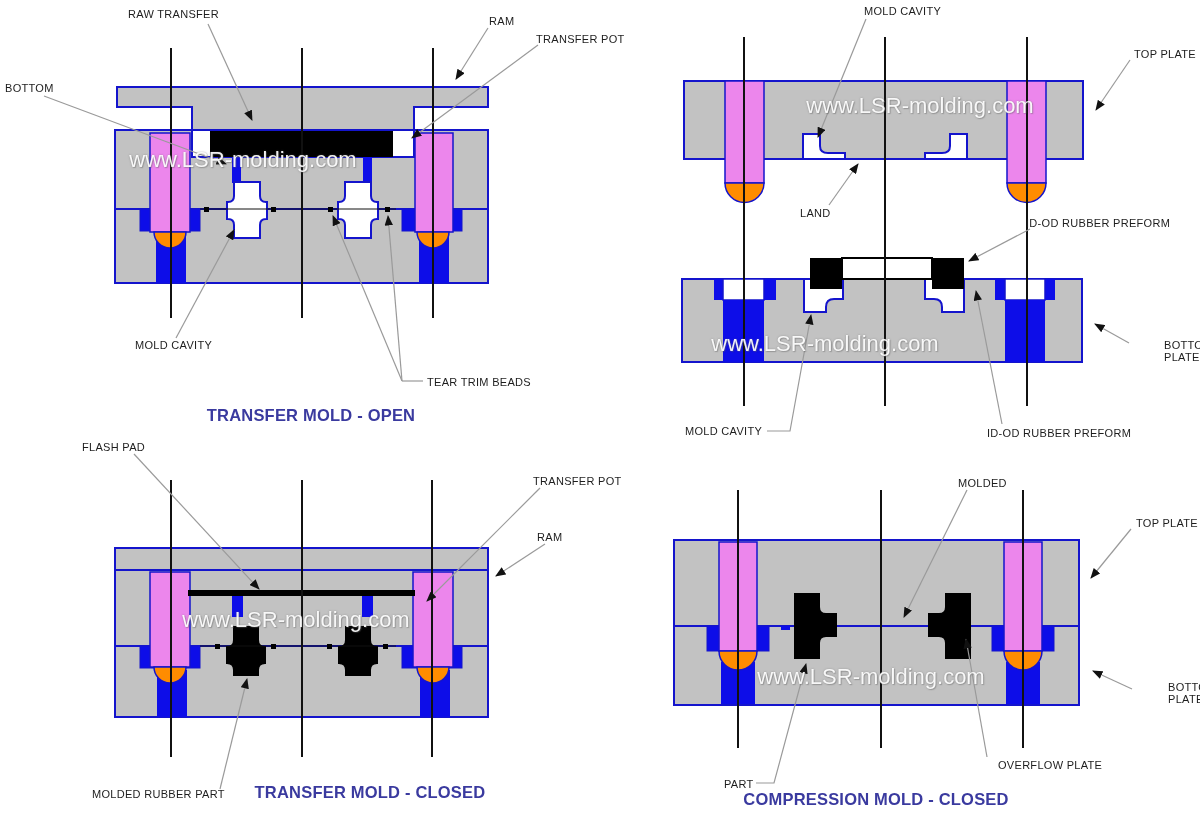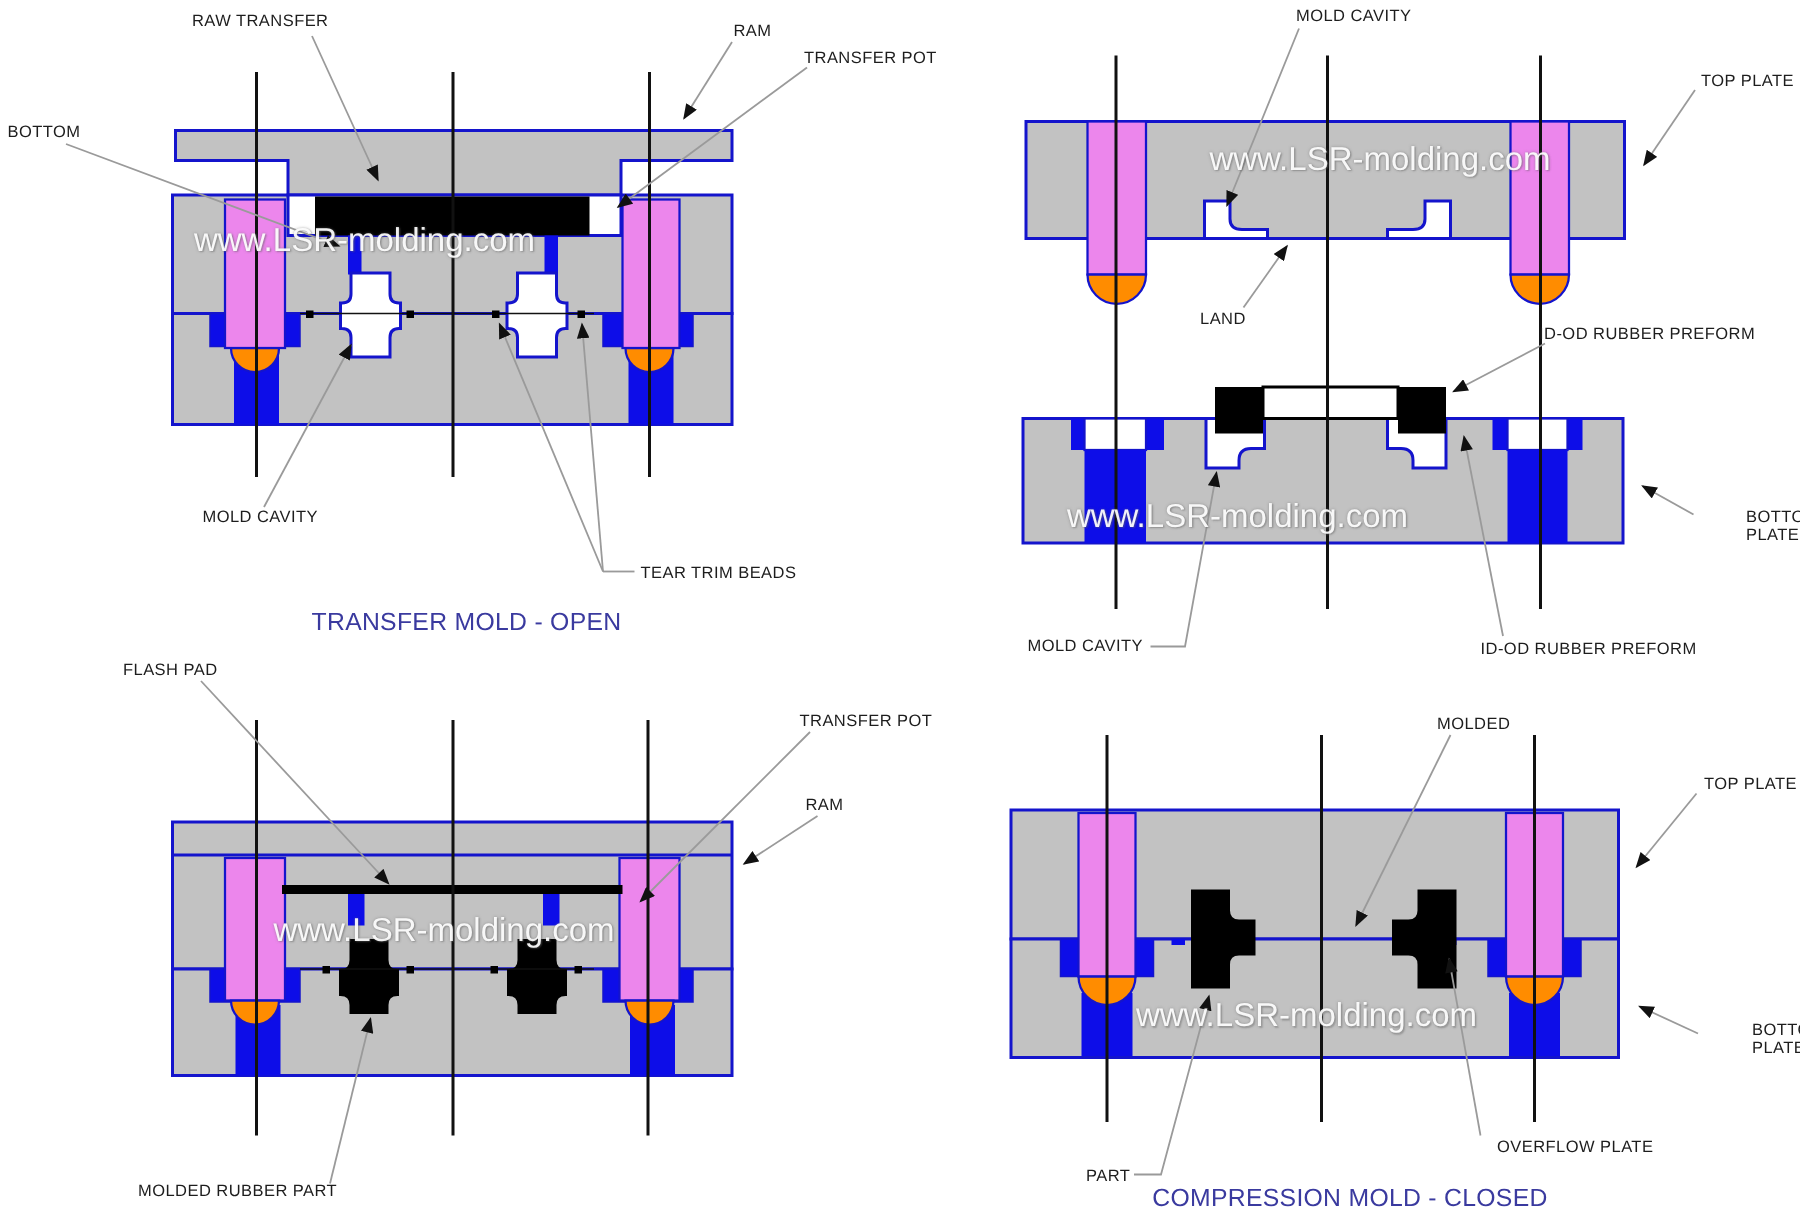--- a/index.html
+++ b/index.html
@@ -16,21 +16,21 @@
   .blk{fill:#000;}
   .conn{fill:#fff;stroke:#000;stroke-width:2;}
   .axis{stroke:#111;stroke-width:2;}
   .pline{stroke:#111;stroke-width:1;}
   .edge{stroke:var(--outline-blue);stroke-width:2;fill:none;}
   .lead{stroke:#9a9a9a;stroke-width:1.2;fill:none;marker-end:url(#arw);}
   .lead2{stroke:#9a9a9a;stroke-width:1.2;fill:none;}
   .lbl{position:absolute;font-size:11px;letter-spacing:.3px;color:var(--label-color);
        white-space:nowrap;line-height:12px;}
   .lbl.wrap{white-space:normal;width:58px;margin-left:32px;}
-  .ttl{position:absolute;font-size:16.5px;font-weight:normal;letter-spacing:.2px;
+  .ttl{position:absolute;font-size:16.5px;font-weight:bold;letter-spacing:.2px;
        color:var(--title-color);white-space:nowrap;transform:translateX(-50%);text-align:right;}
   .wm{position:absolute;font-family:Liberation Sans, sans-serif;font-size:22px;color:rgba(255,255,255,.93);
       text-shadow:0 0 2px rgba(110,110,110,.55), 1px 1px 1px rgba(90,90,90,.35);
       white-space:nowrap;transform:translate(-50%,-50%);}
 </style>
 </head>
 <body>
 
 <div id="stage">
 
@@ -173,35 +173,36 @@
 <div class="lbl" style="left:536px;top:33px">TRANSFER POT</div>
 <div class="lbl" style="left:5px;top:82px">BOTTOM</div>
 <div class="lbl" style="left:135px;top:339px">MOLD CAVITY</div>
 <div class="lbl" style="left:427px;top:376px">TEAR TRIM BEADS</div>
 <div class="ttl" style="left:311px;top:406px">TRANSFER MOLD - OPEN</div>
 
 <div class="lbl" style="left:82px;top:441px">FLASH PAD</div>
 <div class="lbl" style="left:533px;top:475px">TRANSFER POT</div>
 <div class="lbl" style="left:537px;top:531px">RAM</div>
 <div class="lbl" style="left:92px;top:788px">MOLDED RUBBER PART</div>
+<div class="ttl" style="left:370px;top:783px">TRANSFER MOLD - CLOSED</div>
 
 <div class="lbl" style="left:864px;top:5px">MOLD CAVITY</div>
 <div class="lbl" style="left:1134px;top:48px">TOP PLATE</div>
 <div class="lbl" style="left:800px;top:207px">LAND</div>
 <div class="lbl" style="left:1026px;top:217px">ID-OD RUBBER PREFORM</div>
 <div class="lbl" style="left:685px;top:425px">MOLD CAVITY</div>
 <div class="lbl" style="left:987px;top:427px">ID-OD RUBBER PREFORM</div>
 <div class="lbl wrap" style="left:1132px;top:339px">BOTTOM PLATE</div>
 
 <div class="lbl" style="left:958px;top:477px">MOLDED</div>
 <div class="lbl" style="left:1136px;top:517px">TOP PLATE</div>
 <div class="lbl wrap" style="left:1136px;top:681px">BOTTOM PLATE</div>
 <div class="lbl" style="left:724px;top:778px">PART</div>
 <div class="lbl" style="left:998px;top:759px">OVERFLOW PLATE</div>
-<div class="ttl" style="left:900px;top:790px">COMPRESSION MOLD - CLOSED</div>
+<div class="ttl" style="left:876px;top:790px">COMPRESSION MOLD - CLOSED</div>
 
 <div class="wm" style="left:243px;top:160px">www.LSR-molding.com</div>
 <div class="wm" style="left:920px;top:106px">www.LSR-molding.com</div>
 <div class="wm" style="left:825px;top:344px">www.LSR-molding.com</div>
 <div class="wm" style="left:296px;top:620px">www.LSR-molding.com</div>
 <div class="wm" style="left:871px;top:677px">www.LSR-molding.com</div>
 
 </div>
 
 </body></html>

